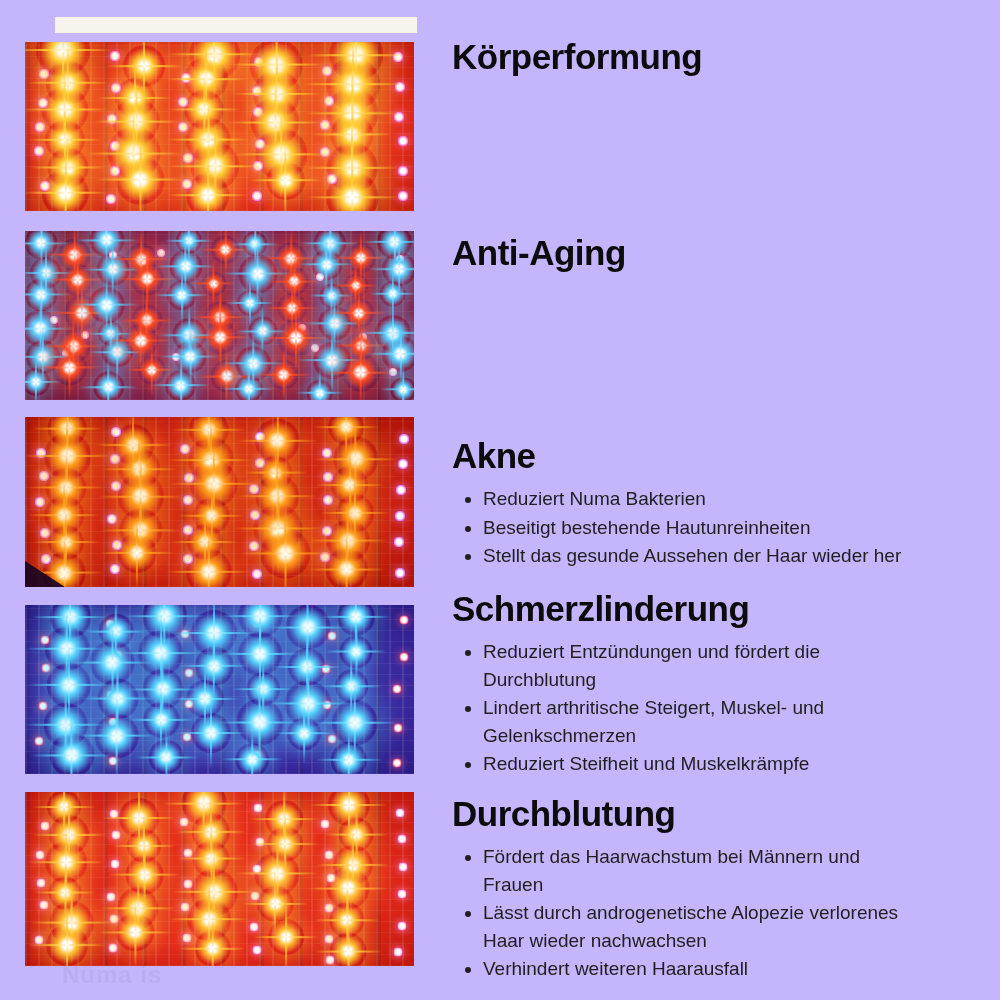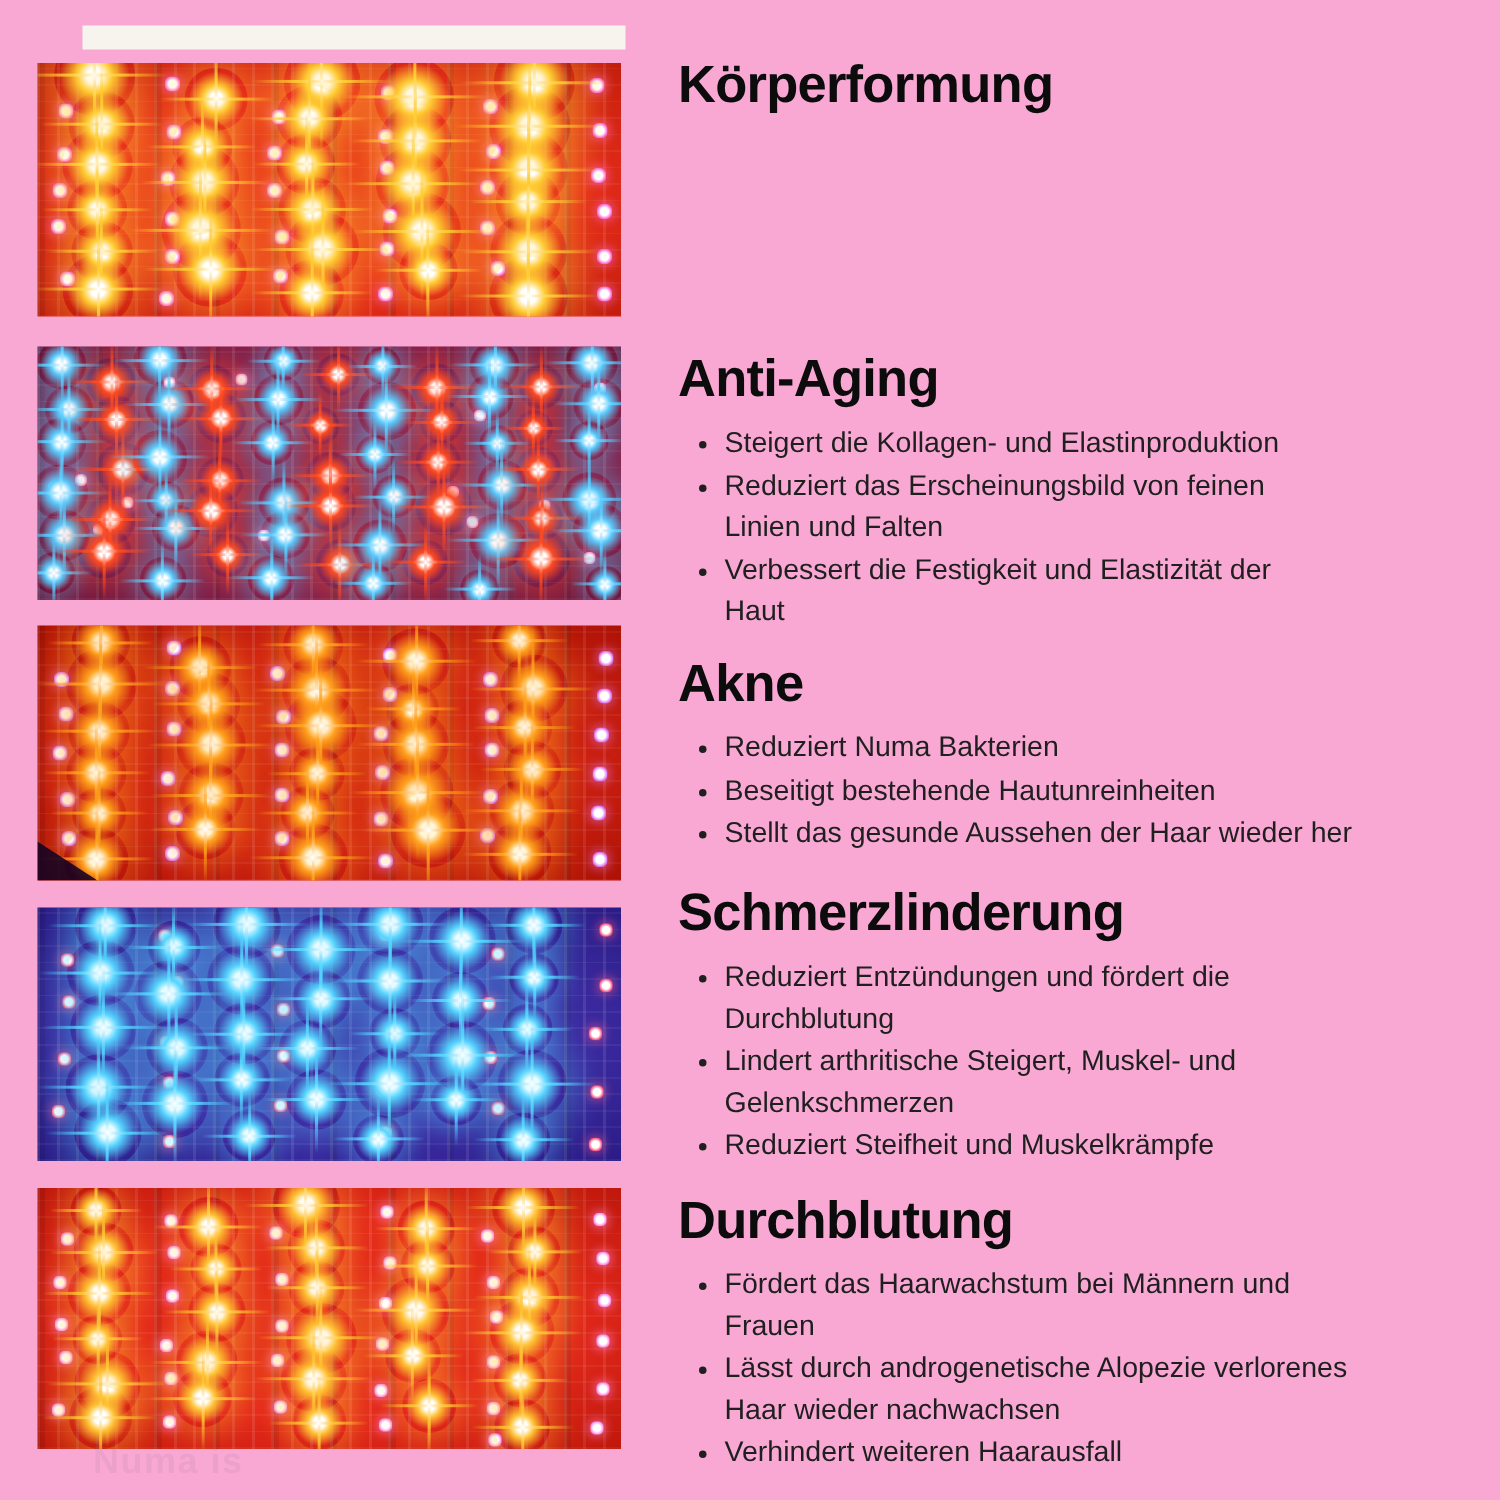--- a/index.html
+++ b/index.html
@@ -1,17 +1,17 @@
 <!DOCTYPE html>
 <html lang="de"><head>
 <meta charset="utf-8">
 <style>
   html,body{margin:0;padding:0;background:#ffffff;}
   .page{
-    position:relative;width:1000px;height:1000px;background:#f9a8d4;
+    position:relative;width:1000px;height:1000px;background:#c4b5fd;
     font-family:"Liberation Sans", sans-serif;overflow:hidden;
   }
   
   .panels-col{position:absolute;inset:0;}
   .panel{
     position:absolute;left:25px;width:389px;overflow:hidden;
     background-color:var(--bg);
   }
   .panel:nth-child(2){top:42px;height:169px;}
   .panel:nth-child(3){top:231px;height:169px;}
@@ -421,27 +421,20 @@
     </div>
 
   <div class="benefits-col">
 
   <section class="benefit">
     <h2>Körperformung</h2>
   </section>
 
   <section class="benefit">
     <h2>Anti-Aging</h2>
-    <ul>
-          <li>Steigert die Kollagen- und Elastinproduktion</li>
-          <li>Reduziert das Erscheinungsbild von feinen
-Linien und Falten</li>
-          <li>Verbessert die Festigkeit und Elastizität der
-Haut</li>
-        </ul>
   </section>
 
   <section class="benefit">
     <h2>Akne</h2>
     <ul>
           <li>Reduziert Numa Bakterien</li>
           <li>Beseitigt bestehende Hautunreinheiten</li>
           <li>Stellt das gesunde Aussehen der Haar wieder her</li>
         </ul>
   </section>

